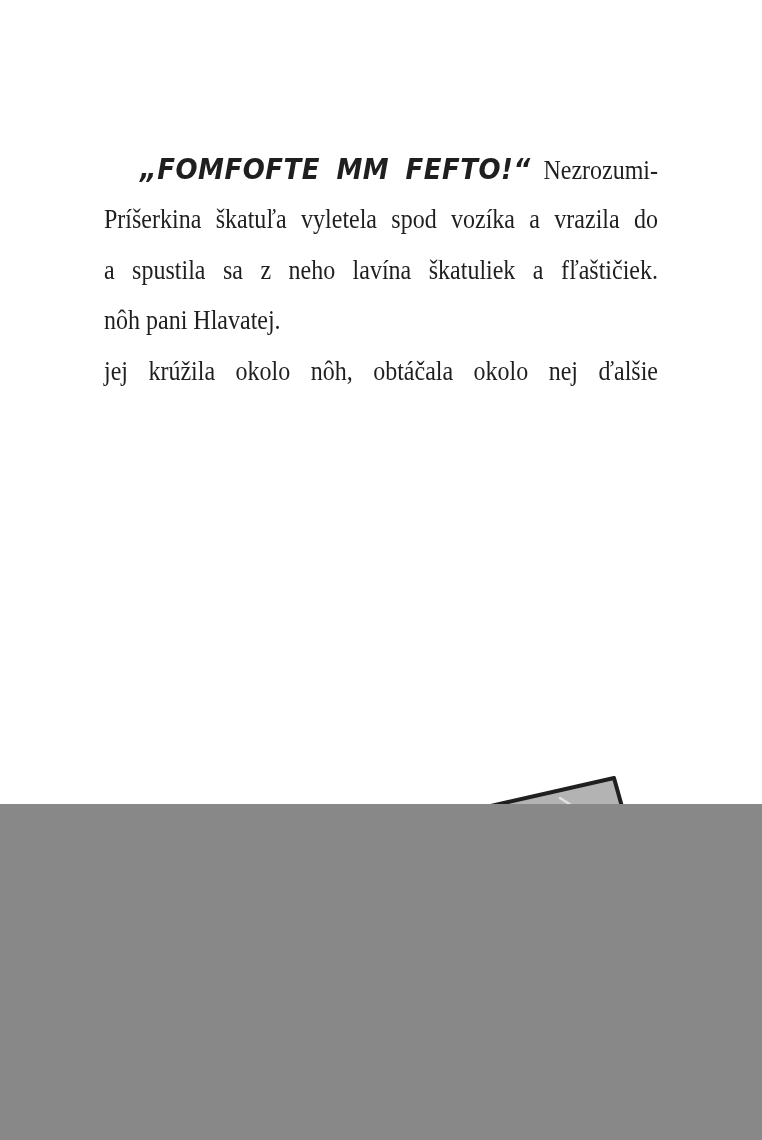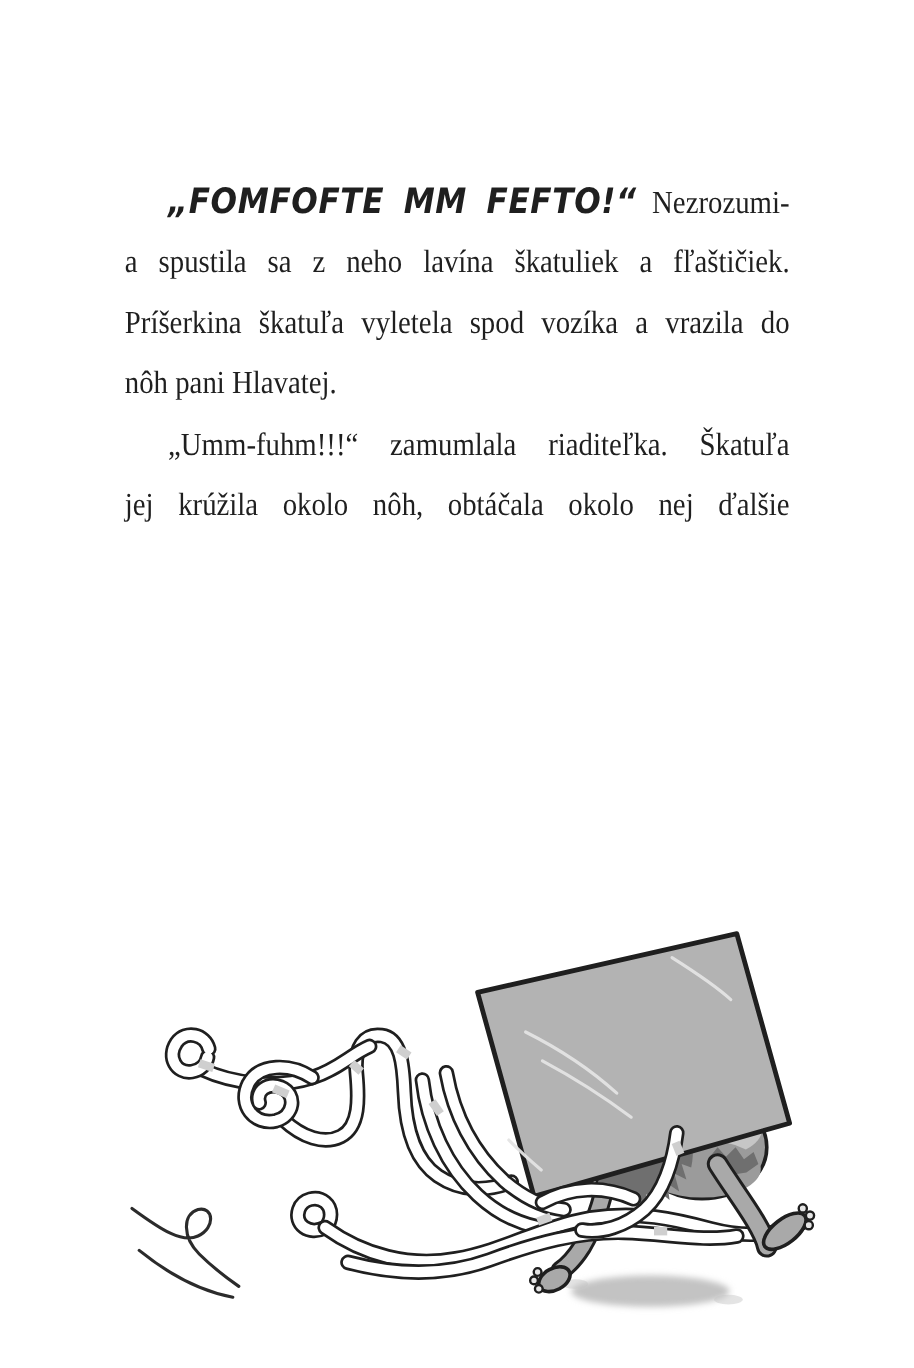--- a/index.html
+++ b/index.html
@@ -3,21 +3,21 @@
 <meta charset="utf-8">
 <style>
   :root{
     --c-paper:#ffffff; --c-ink:#1f1f1f; --c-boxFill:#b3b3b3; --c-boxStreak:#e4e4e4;
     --c-rump:#9b9b9b; --c-rumpBand:#c6c6c6; --c-fur:#6f6f6f; --c-leg:#a9a9a9;
     --c-toe:#e6e6e6; --c-ribbon:#ffffff; --c-ribbonShade:#cfcfcf; --c-shadow:#c3c3c3; --c-swirl:#2b2b2b;
   }
   html,body{margin:0;padding:0;}
   body{background:#888;}
   .page{
-    position:relative; width:762px; height:1140px; margin:0 auto;
+    position:relative; width:762px; height:804px; margin:0 auto;
     background:var(--c-paper); overflow:hidden;
   }
   .text-block{
     position:absolute; left:104px; top:145px; width:554px;
   }
   .line{ height:50.4px; overflow:visible; }
   .line-inner{
     display:block; width:100%; line-height:50.4px; white-space:nowrap;
     transform:scaleY(1.12); transform-origin:50% 62%;
     color:var(--c-ink);
@@ -48,30 +48,27 @@
 </head>
 <body>
 
 <div class="page">
 
   <div class="text-block">
       <div class="line justify indent">
         <span class="line-inner"><span class="shout">„FOMFOFTE MM FEFTO!“</span><span class="serif"> Nezrozumi-</span></span>
       </div>
       <div class="line justify">
-        <span class="line-inner"><span class="serif">a spustila sa z neho lavína škatuliek a fľaštičiek.</span></span>
+        <span class="line-inner"><span class="serif">Príšerkina škatuľa vyletela spod vozíka a vrazila do</span></span>
       </div>
       <div class="line justify">
-        <span class="line-inner"><span class="serif">Príšerkina škatuľa vyletela spod vozíka a vrazila do</span></span>
+        <span class="line-inner"><span class="serif">a spustila sa z neho lavína škatuliek a fľaštičiek.</span></span>
       </div>
       <div class="line">
         <span class="line-inner"><span class="serif">nôh pani Hlavatej.</span></span>
-      </div>
-      <div class="line justify indent">
-        <span class="line-inner"><span class="serif">„Umm-fuhm!!!“ zamumlala riaditeľka. Škatuľa</span></span>
       </div>
       <div class="line justify">
         <span class="line-inner"><span class="serif">jej krúžila okolo nôh, obtáčala okolo nej ďalšie</span></span>
       </div>
     </div>
 
   <svg class="illu" viewBox="0 760 762 380" xmlns="http://www.w3.org/2000/svg">
     <defs>
       <filter id="soft" x="-30%" y="-60%" width="160%" height="220%">
         <feGaussianBlur stdDeviation="2.6"></feGaussianBlur>

